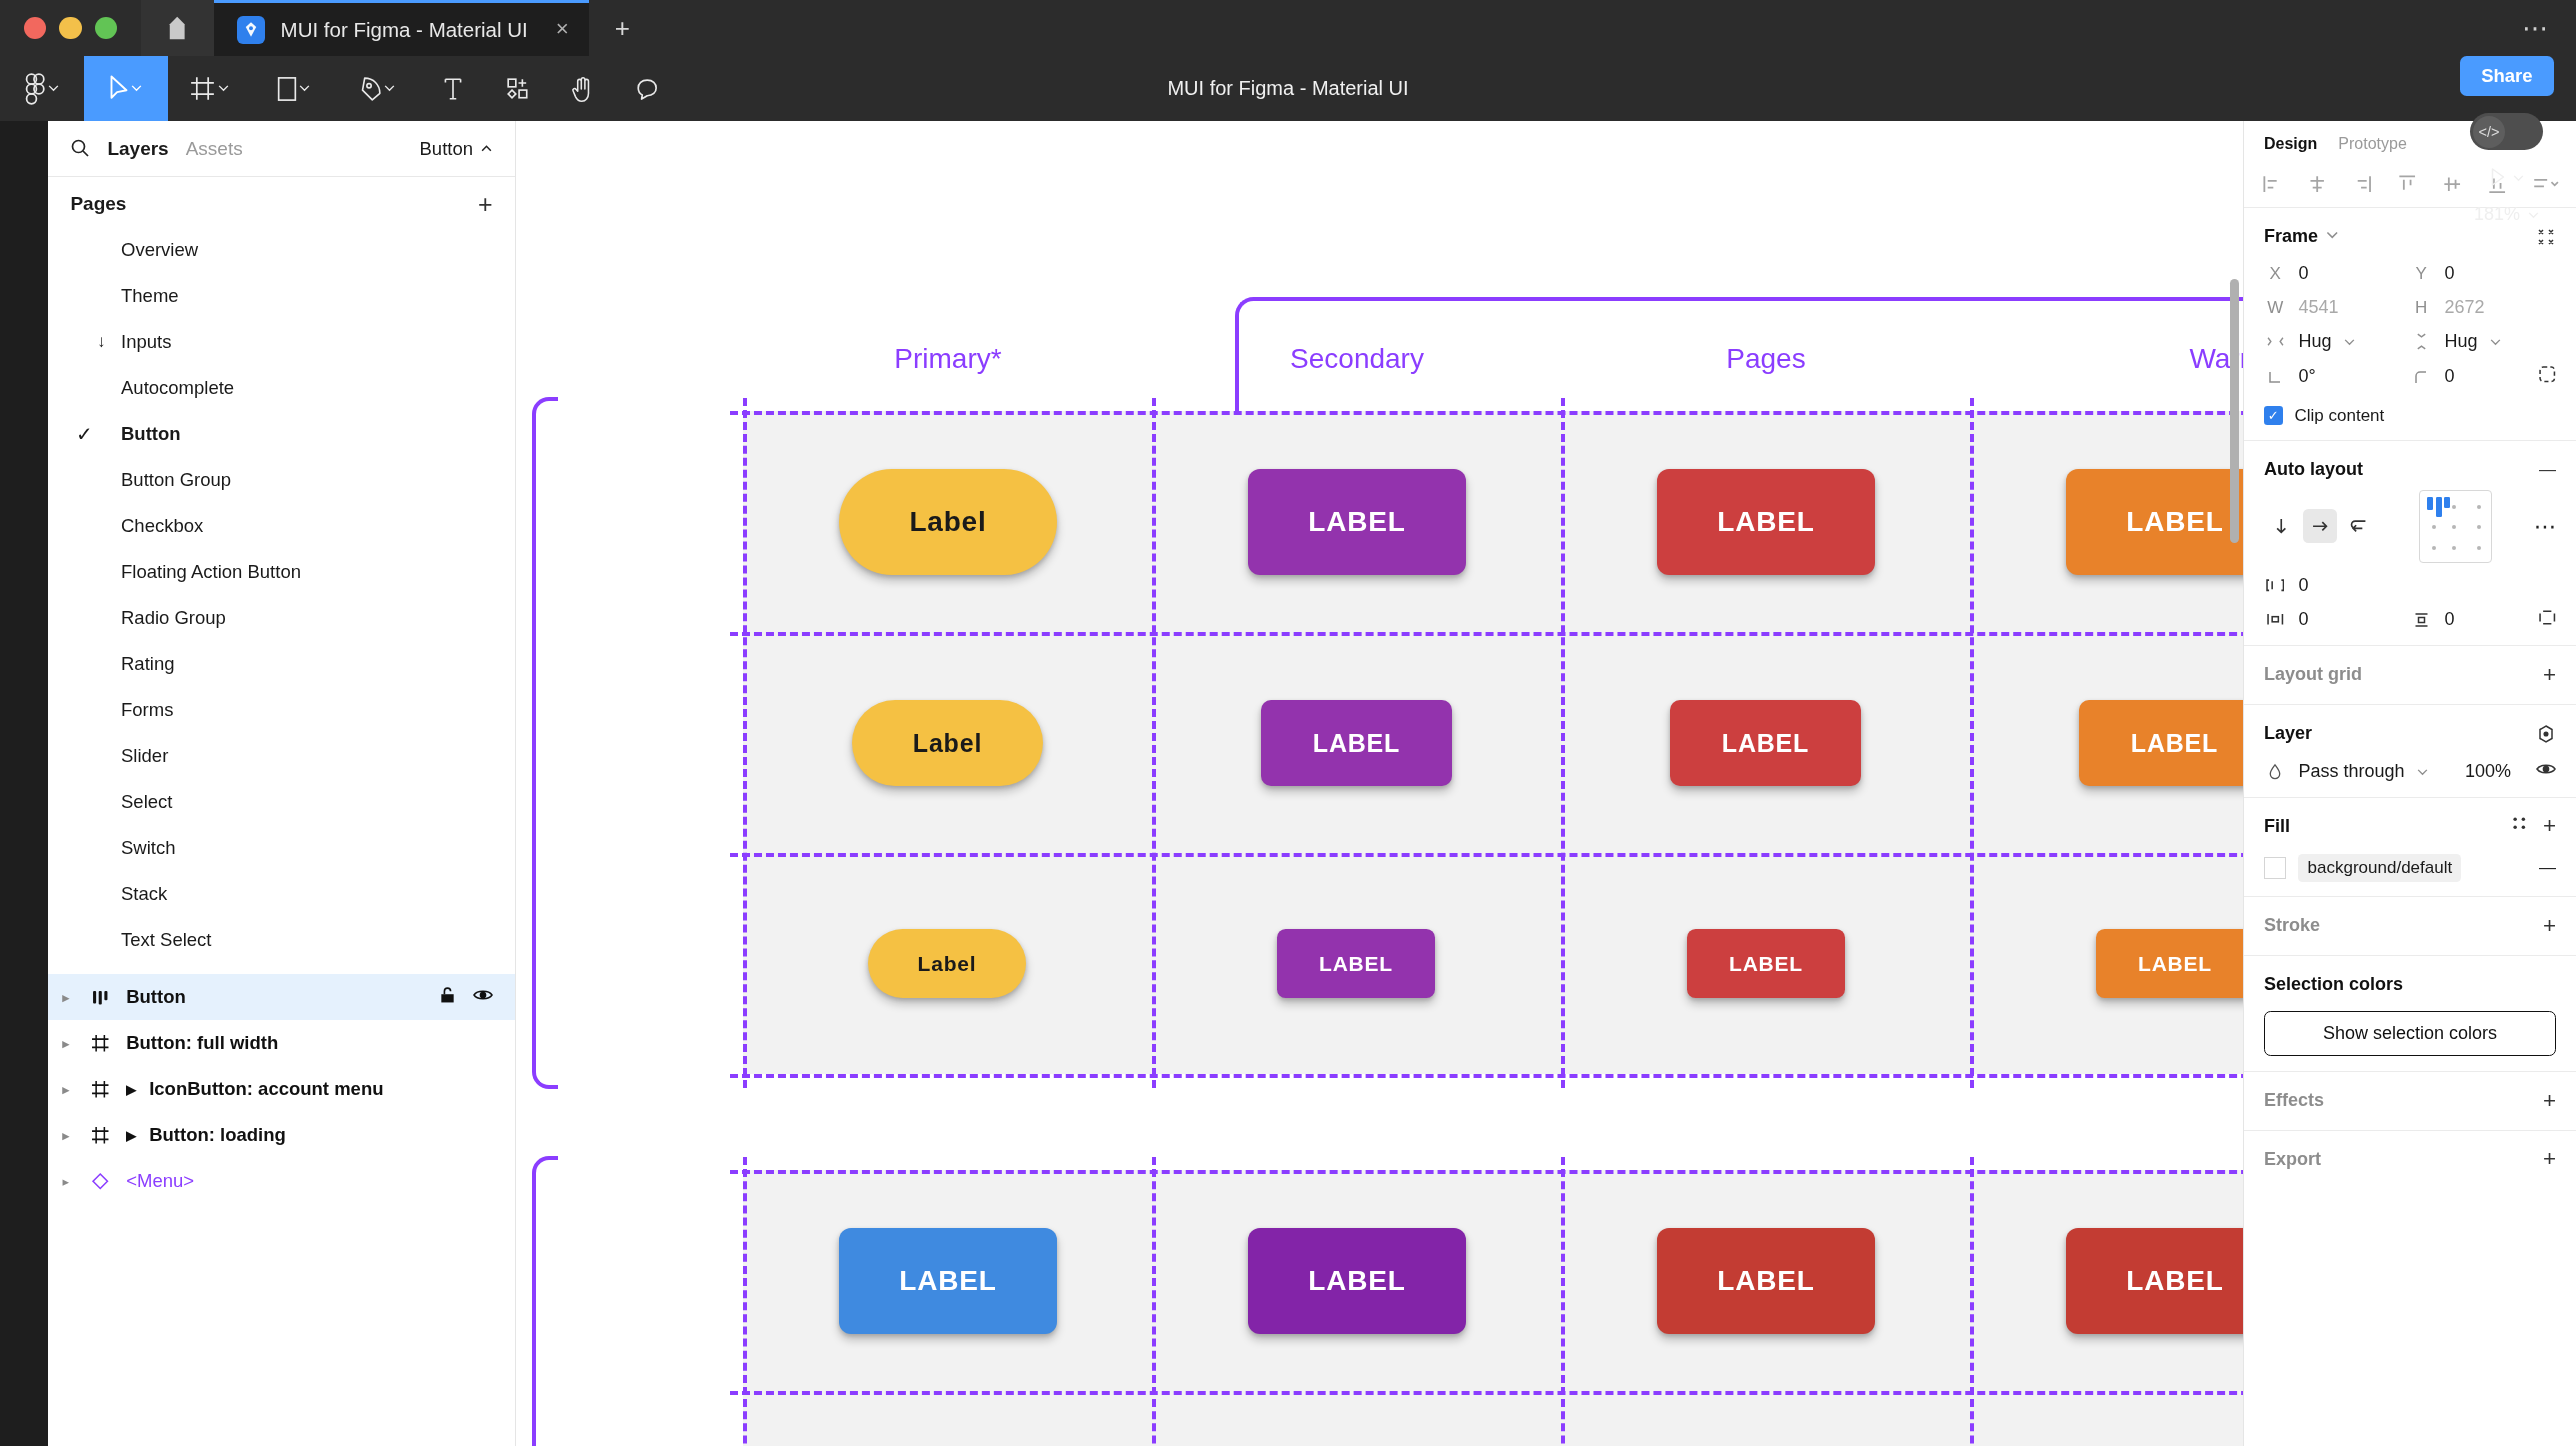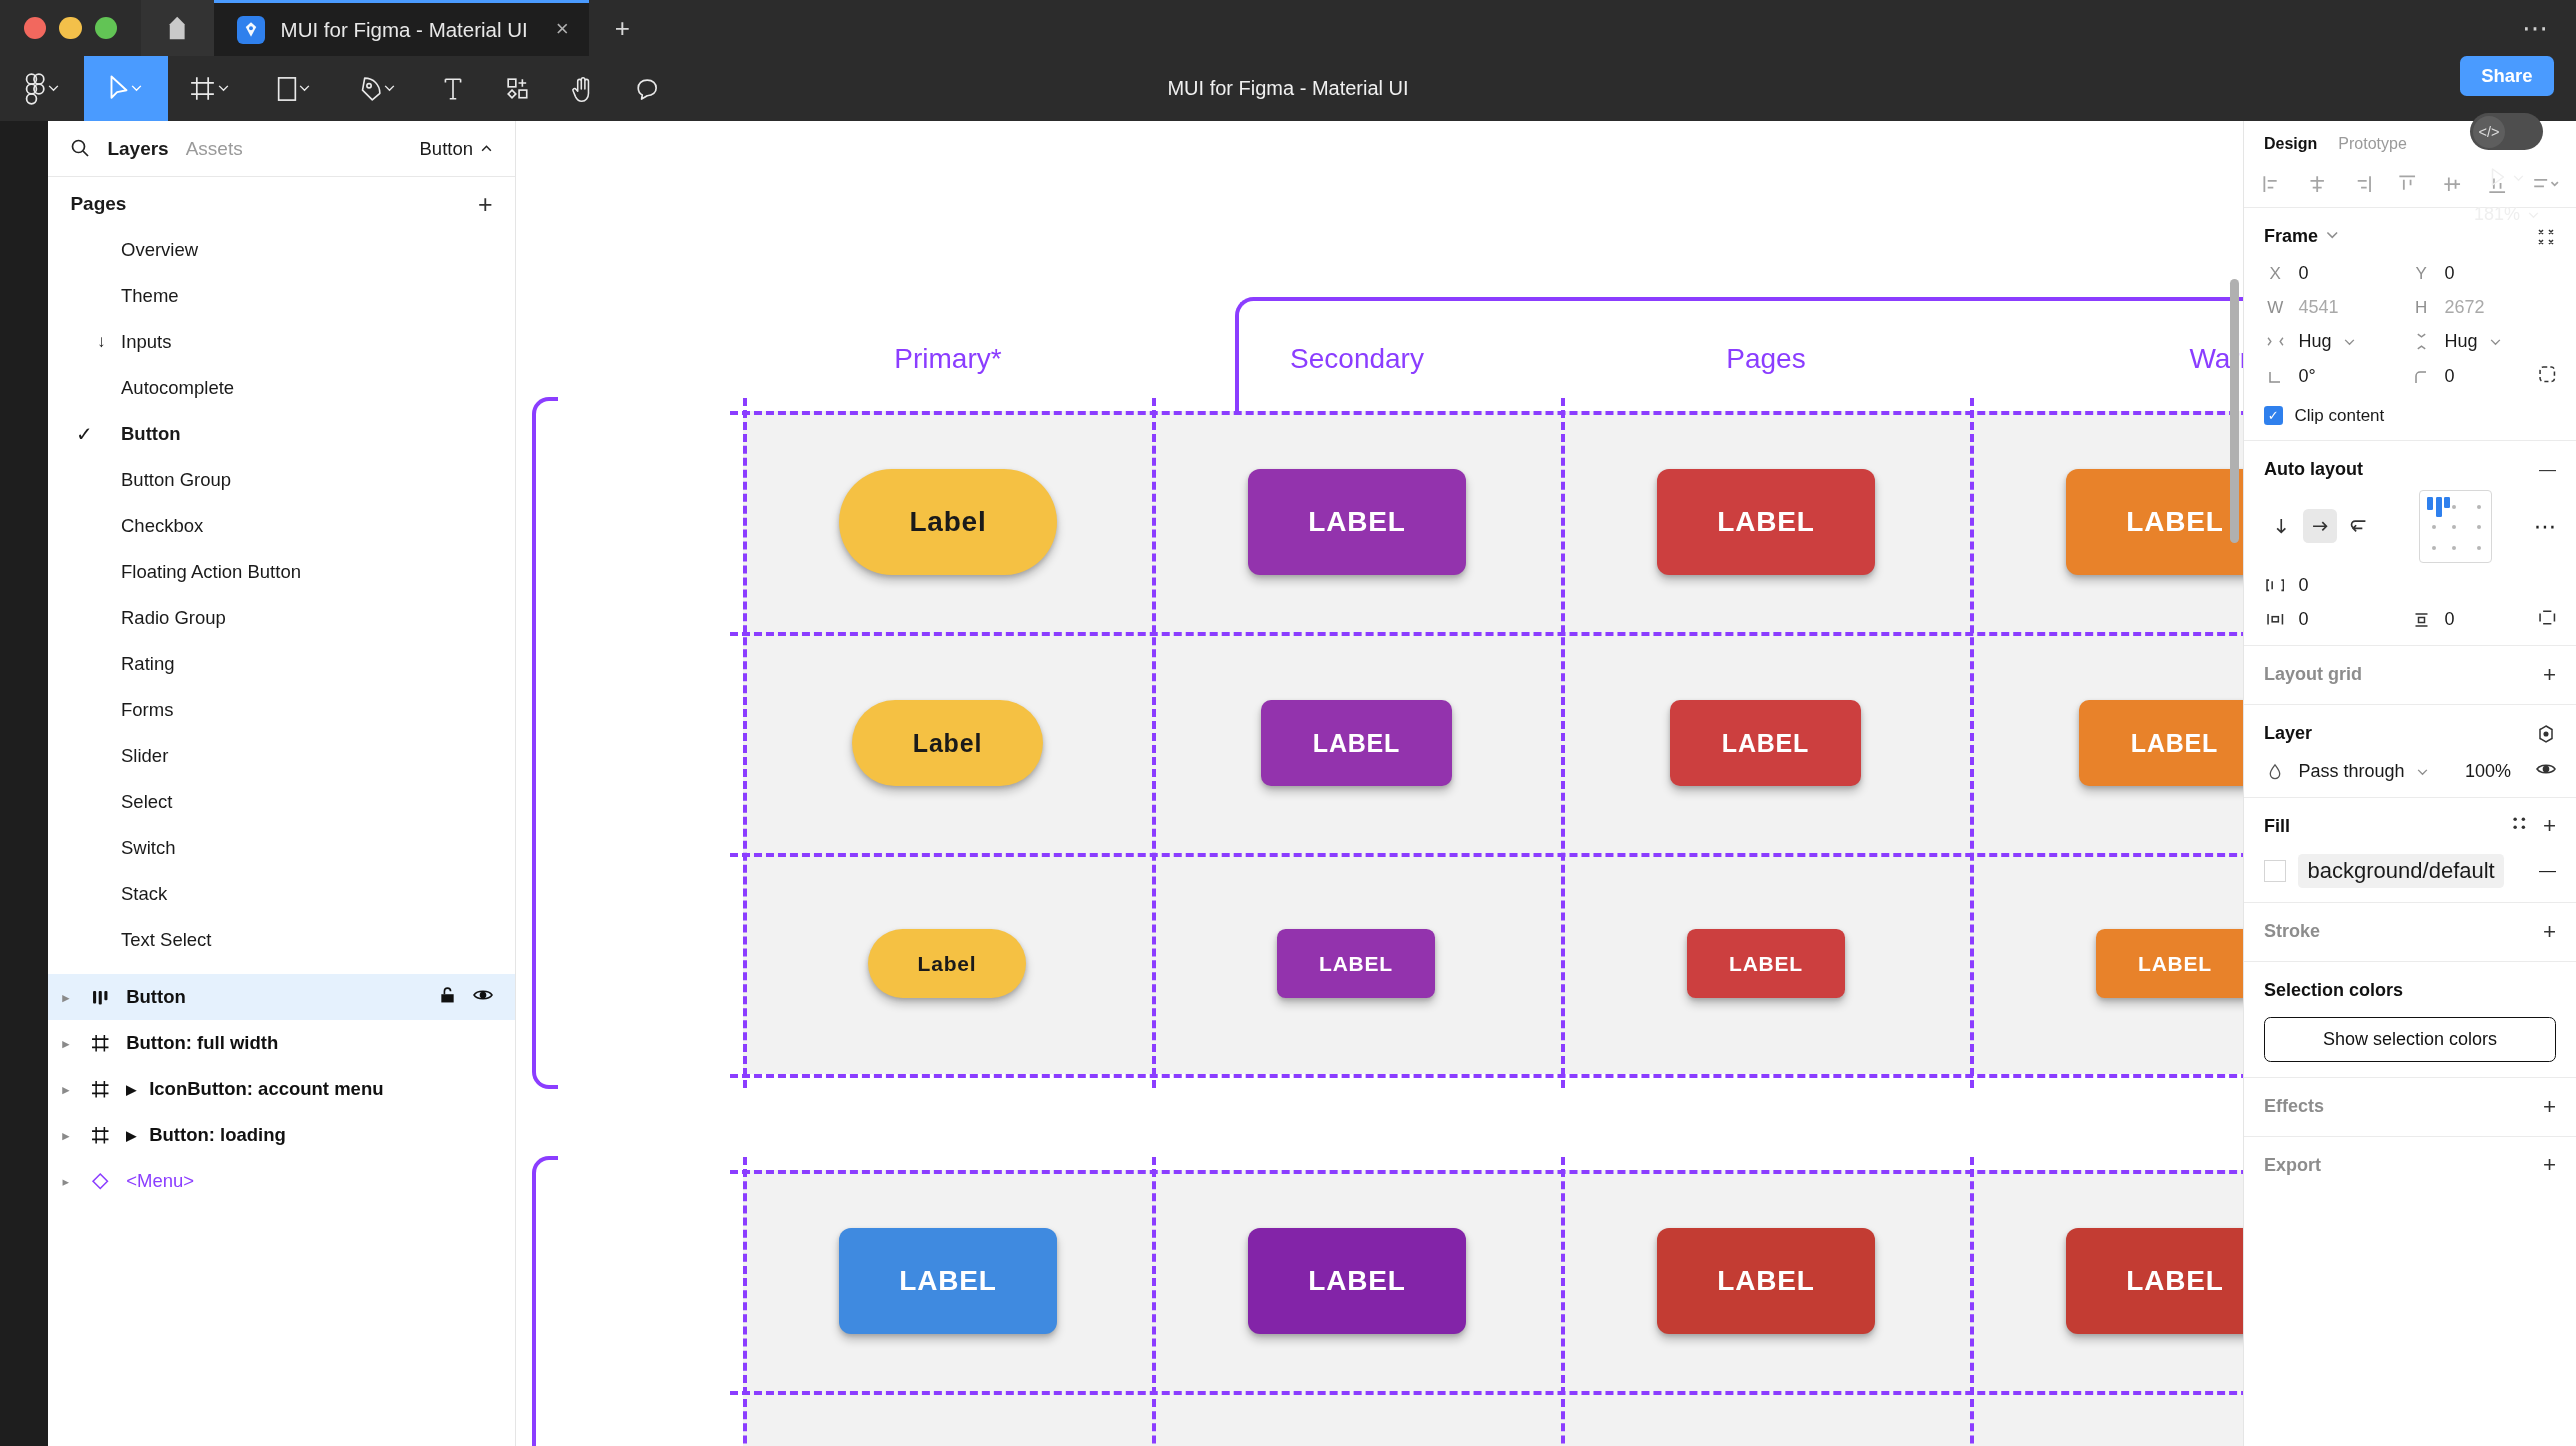--- a/index.html
+++ b/index.html
@@ -171,21 +171,21 @@
   .r-chk { display: flex; align-items: center; gap: 12px; margin-top: 17px; }
   .chkbox { width: 18.5px; height: 18.5px; border-radius: 3.3px; background: #2f80ed; display:flex; align-items:center; justify-content:center; color:#fff; font-size:13px; flex:none; }
   .al-row { display: flex; align-items: center; gap: 5.3px; margin-top: 5.3px; }
   .al-dirbtn { width: 34px; height: 34px; display: flex; align-items: center; justify-content: center; border-radius: 5.3px; font-size: 20px; }
   .al-dirbtn.on { background: #e8e8e8; }
   .al-pad { width: 73px; height: 73px; border: 0.7px solid #d8d8d8; border-radius: 4px; position: relative; }
   .al-dot { position: absolute; width: 4px; height: 4px; border-radius: 50%; background: #b6b6b6; }
   .al-bars { position: absolute; left: 7.3px; top: 6.6px; display: flex; gap: 2.6px; align-items: flex-start; }
   .al-bar { width: 6px; background: #2f80ed; border-radius: 1.3px; }
   .swatch { width: 22.4px; height: 22.4px; border: 0.7px solid #d5d5d5; background: #fff; flex: none; }
-  .pill { background: #f0f0f0; border-radius: 4.6px; padding: 4px 9.2px; font-size: 22px; }
+  .pill { background: #f0f0f0; border-radius: 4.6px; padding: 4px 9.2px; font-size: 17px; }
   .showbtn {
     width: 100%; border: 1px solid #111; border-radius: 6.6px; background: #fff;
     padding: 11.2px 0; font-size: 18px; color: #111; font-family: inherit;
   }
   .dots-v { letter-spacing: 0; }
 </style>
 </head>
 <body>
 
 <div class="app">

